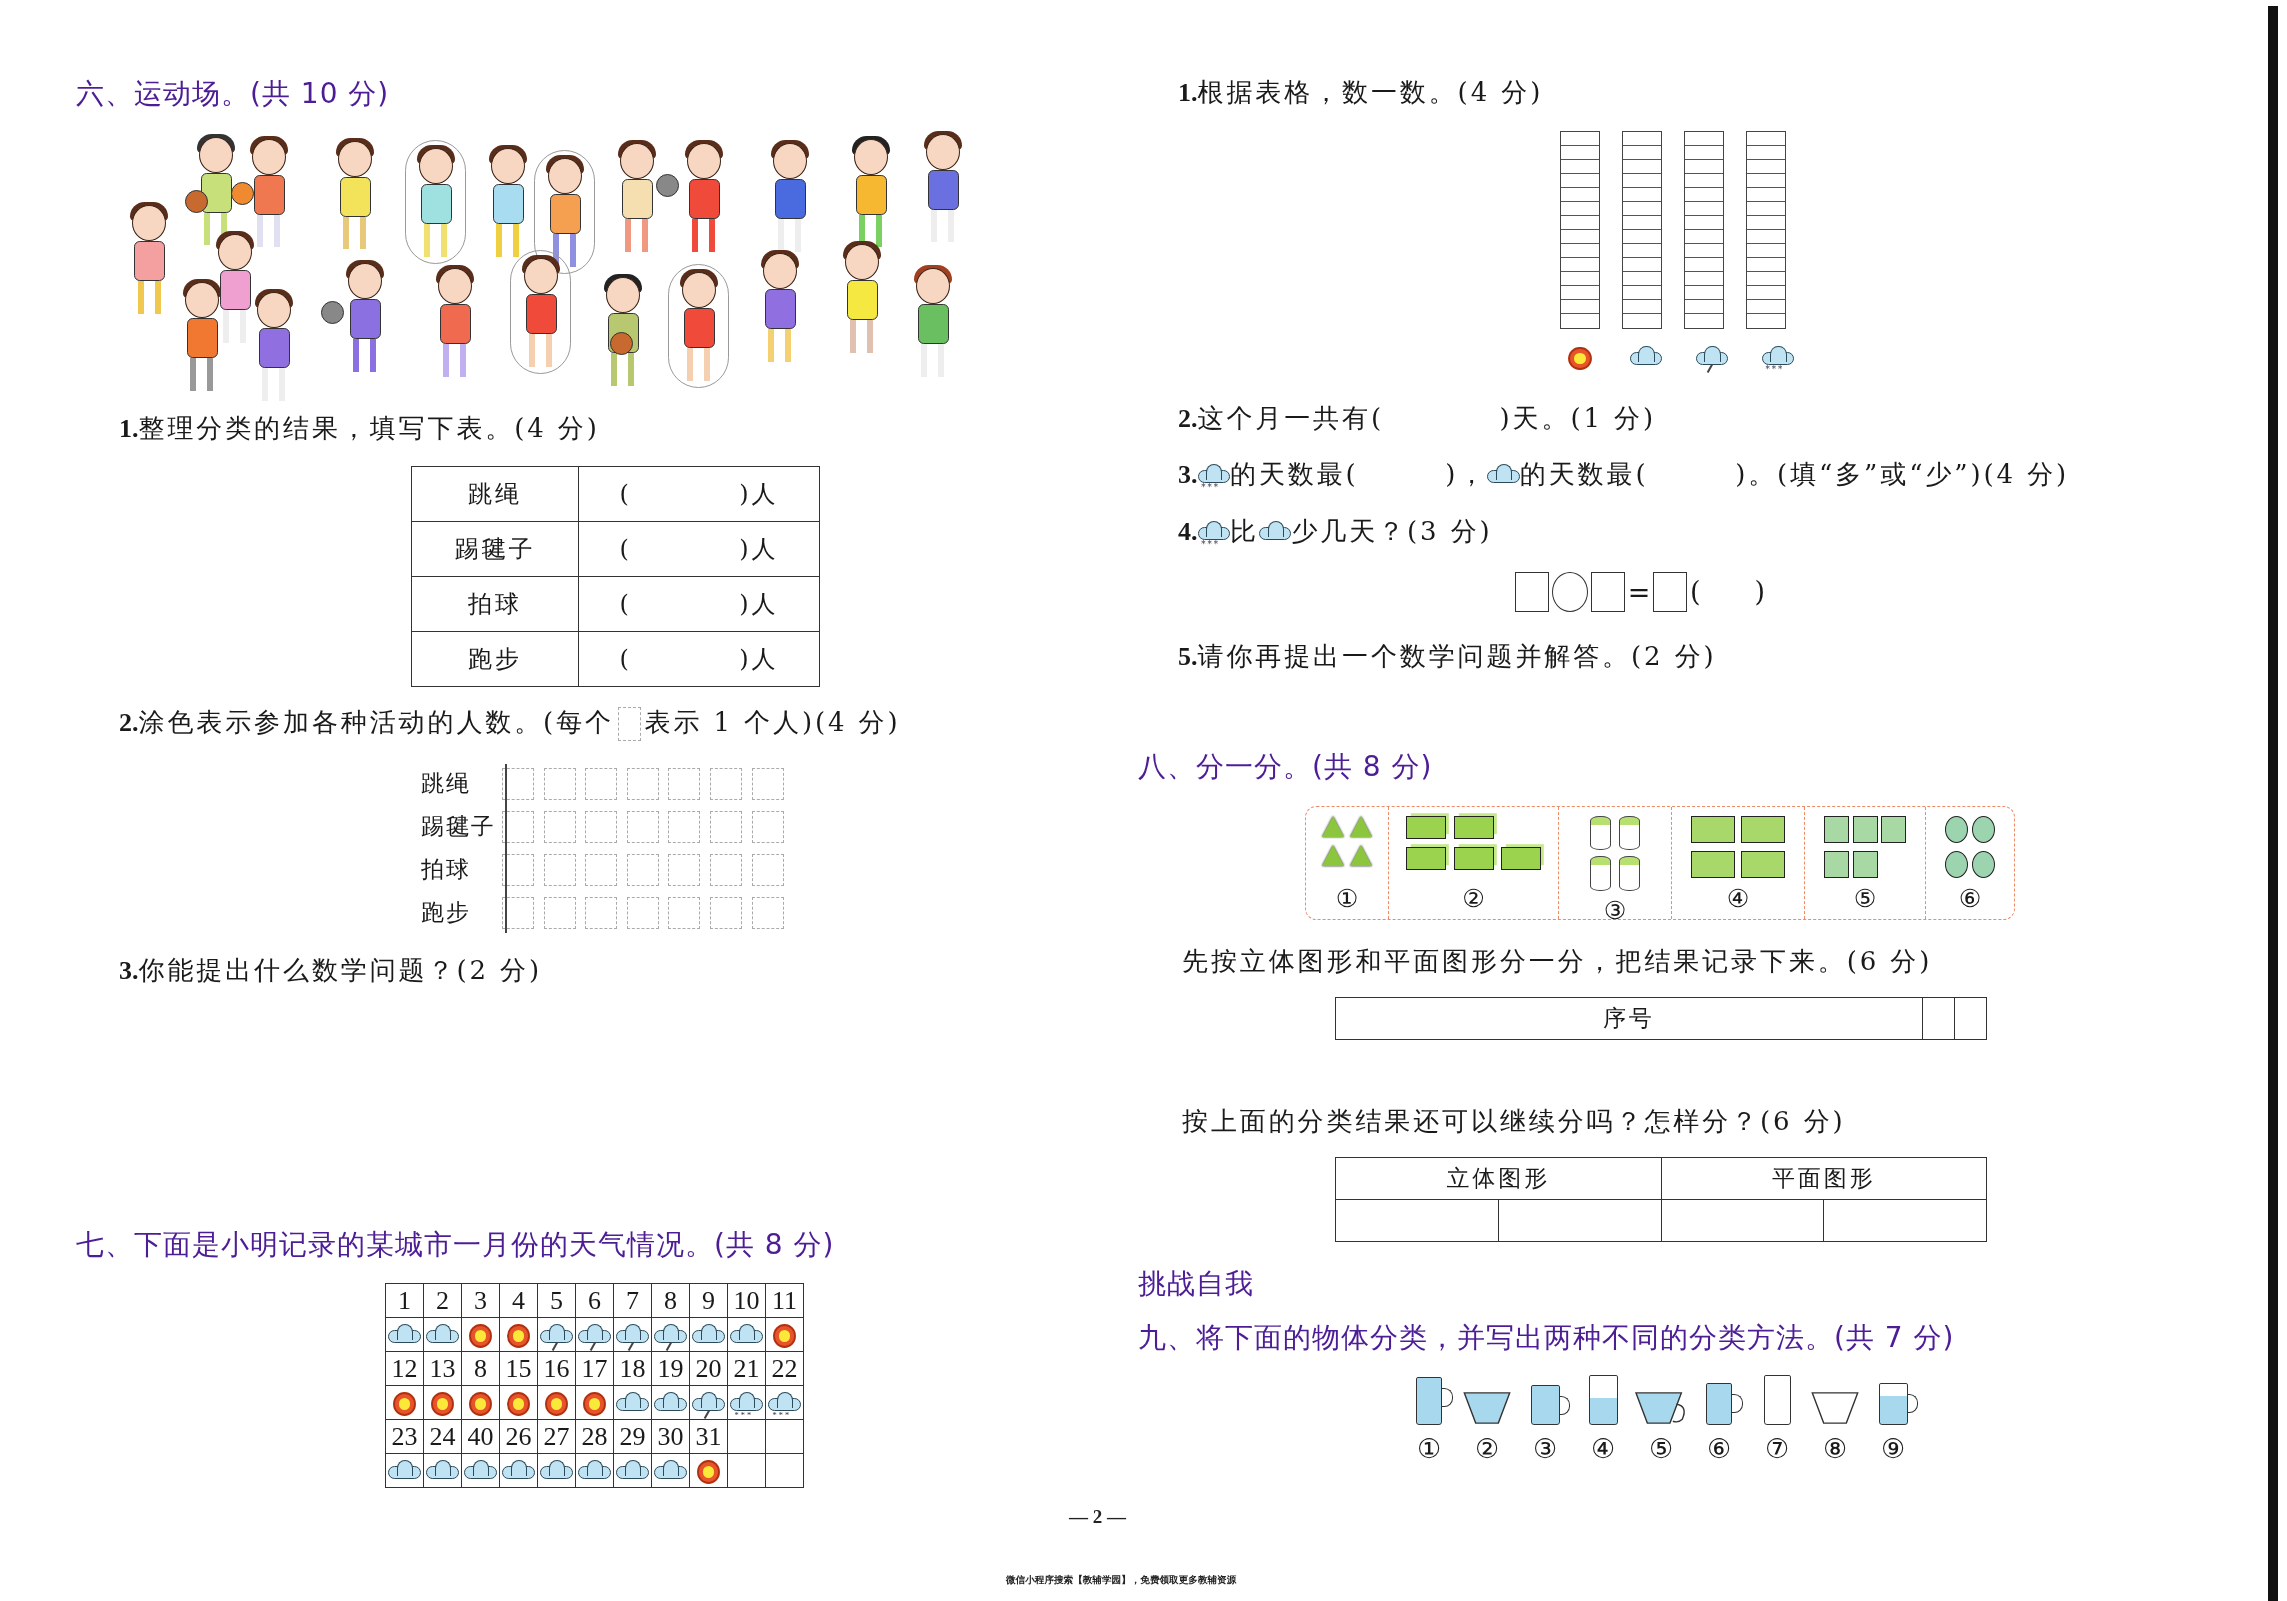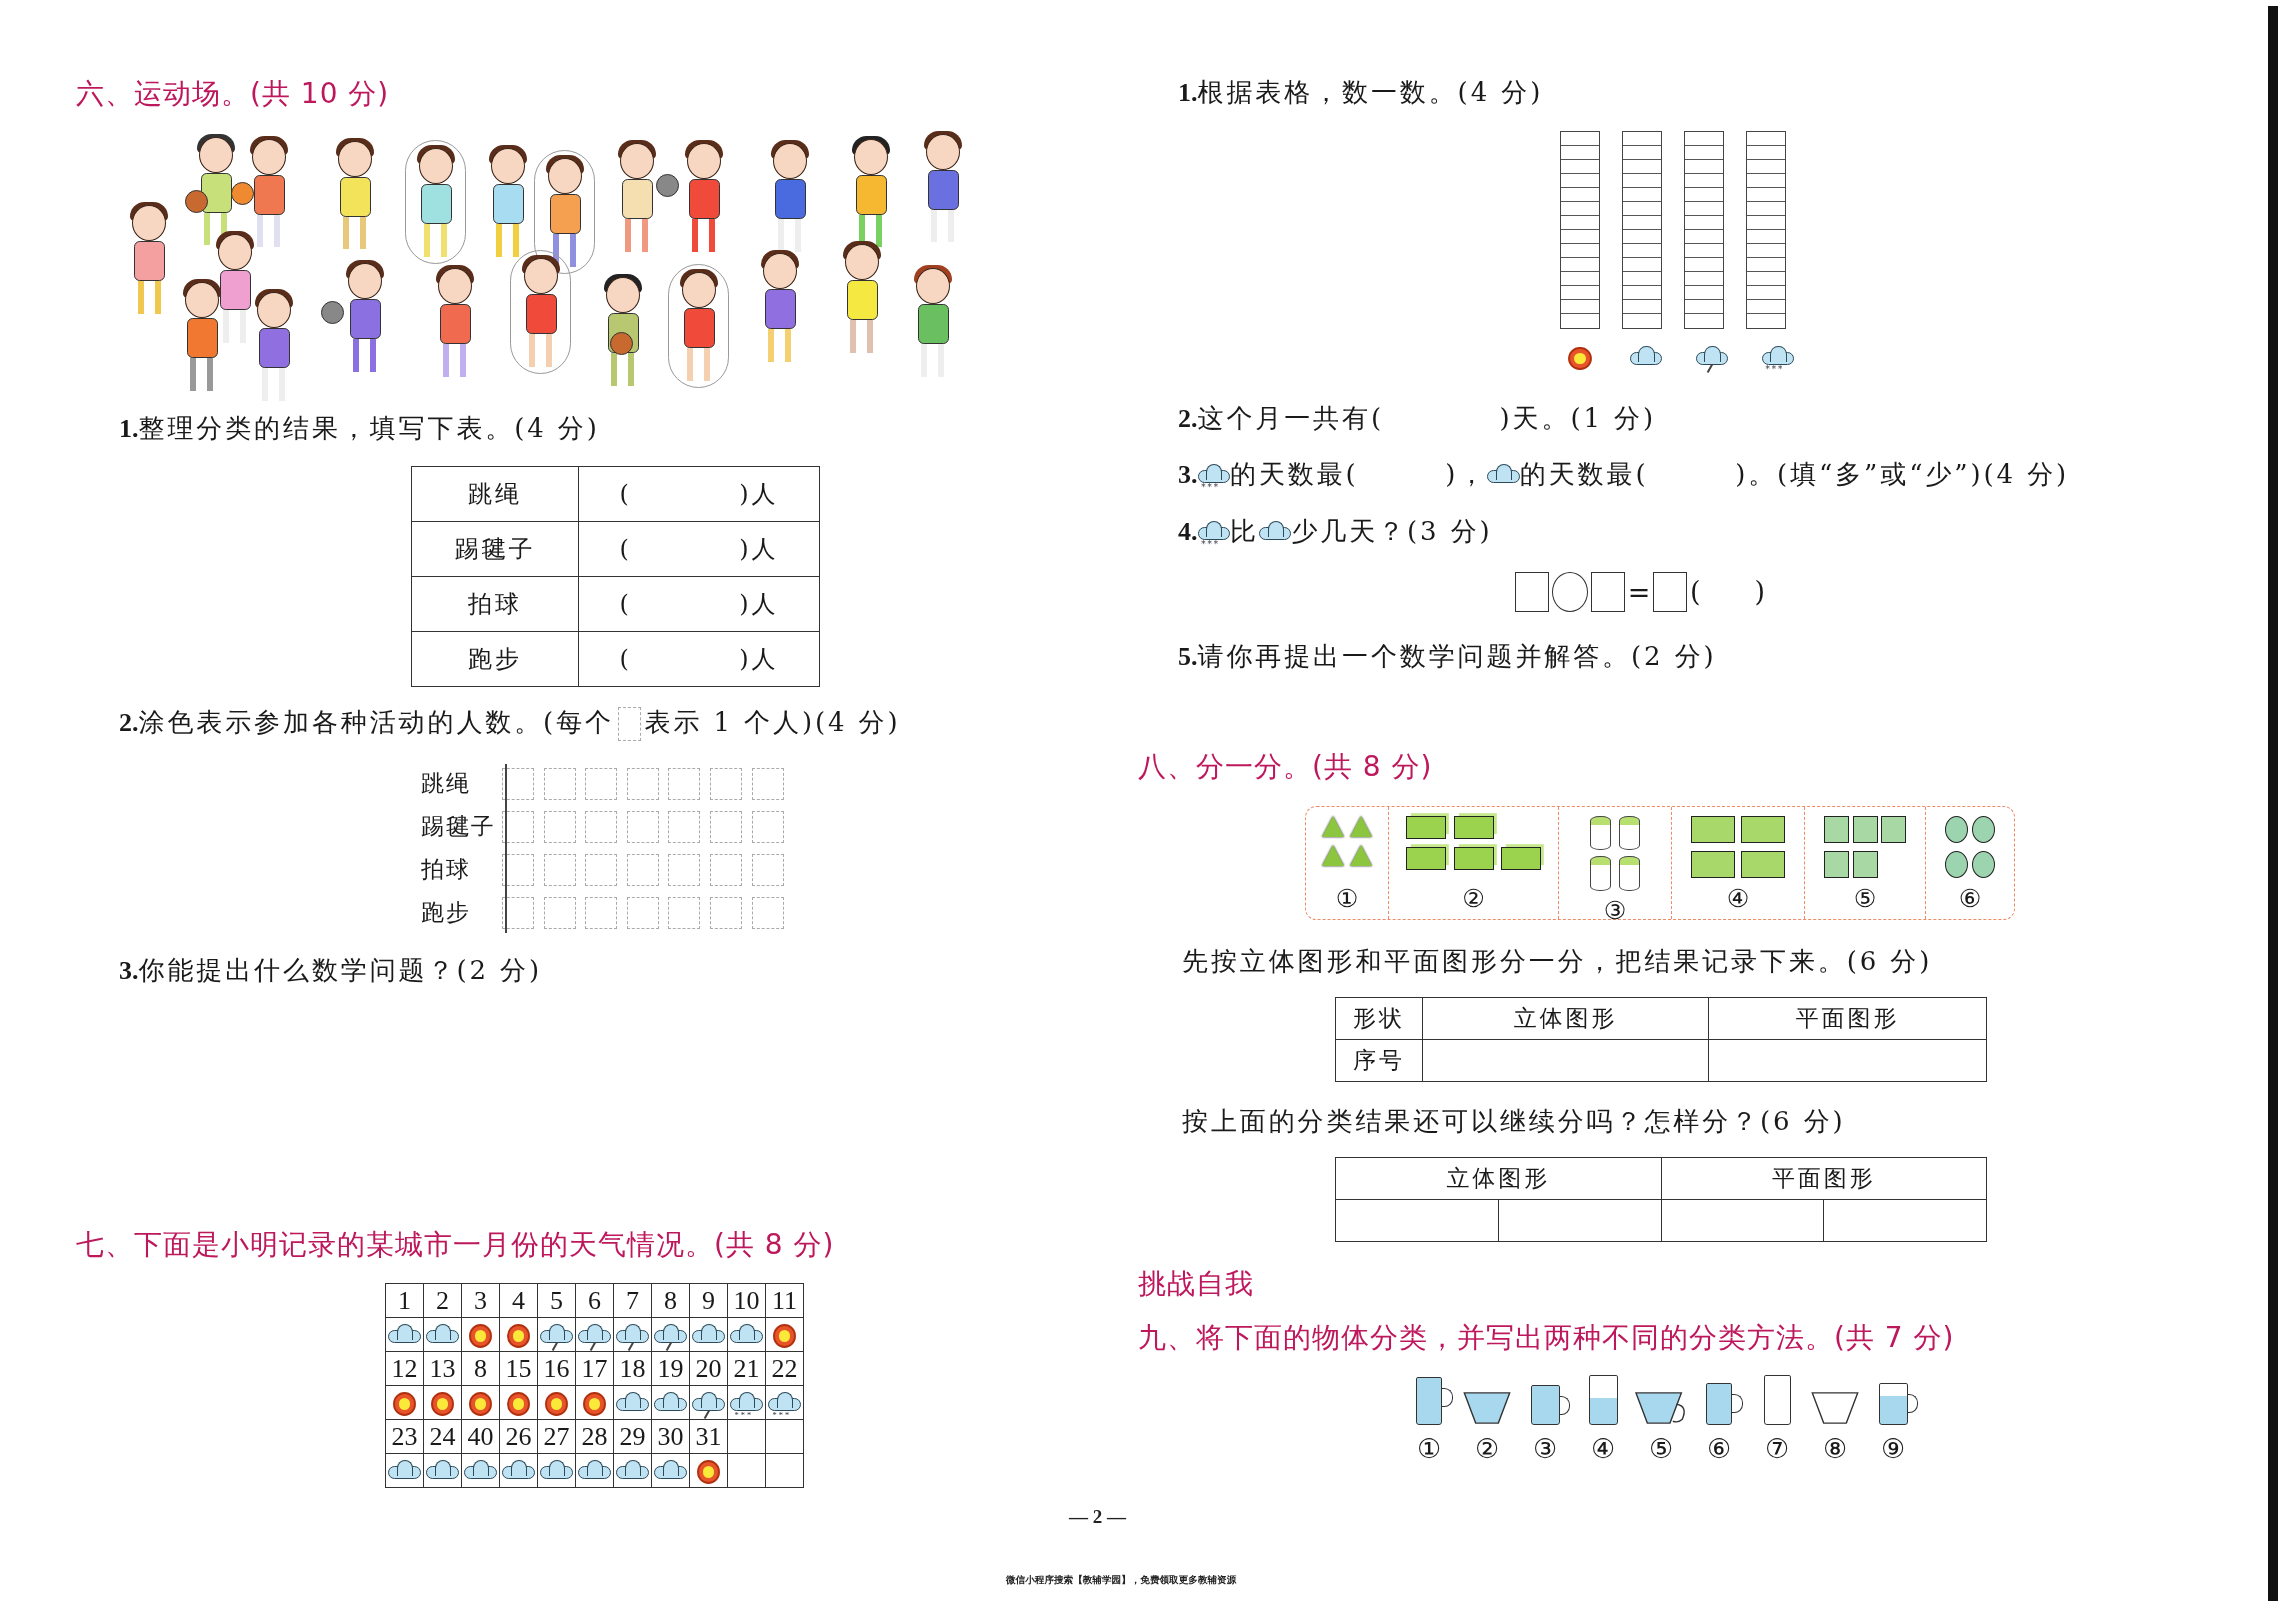--- a/index.html
+++ b/index.html
@@ -1,18 +1,18 @@
 <!DOCTYPE html>
 <html><head>
 <meta charset="utf-8">
 <style>
   html,body{margin:0;padding:0;background:#fff;}
   body{width:2287px;height:1601px;position:relative;overflow:hidden;font-family:"DejaVu Serif","Liberation Serif",serif;color:#1a1a1a;}
   .abs{position:absolute;}
-  .pink{color:#be185d;font-family:"DejaVu Sans","Liberation Sans",sans-serif;font-size:28px;letter-spacing:1px;}
+  .pink{color:#4c1d95;font-family:"DejaVu Sans","Liberation Sans",sans-serif;font-size:28px;letter-spacing:1px;}
   .q{font-size:26px;letter-spacing:2.9px;white-space:nowrap;}
   .q b{font-family:"Liberation Serif",serif;font-weight:bold;letter-spacing:0;}
   .right-border{position:absolute;left:2268px;top:5.7px;width:9.6px;height:1595px;background:#111;}
 
   
   .kids{left:134px;top:129px;width:951px;height:263px;}
   .kid{position:absolute;width:50px;height:113px;}
   .kid .head{position:absolute;left:7.6px;top:0;width:34px;height:36px;border-radius:50%;background:#f7d7c2;border:1.9px solid #3a2318;box-sizing:border-box;}
   .kid .hair{position:absolute;left:5.7px;top:-2.9px;width:38px;height:19px;border-radius:19px 19px 5.7px 5.7px;background:#5a2d1a;}
   .kid .body{position:absolute;left:9.6px;top:36px;width:31px;height:40px;border-radius:5.7px;border:1.4px solid #333;box-sizing:border-box;}
@@ -523,25 +523,20 @@
   <div class="grp" style="flex:1">
     <div><span class="circ"></span><span class="circ"></span><br><span class="circ"></span><span class="circ"></span></div>
     <span class="lbl">⑥</span>
   </div>
 </div>
 
 <div class="abs q" style="left:1182px;top:944px;">先按立体图形和平面图形分一分，把结果记录下来。(6 分)</div>
 
 <table class="abs ta">
   <tbody>
-      <tr>
-    <td style="width:84px">形状</td>
-    <td style="width:283px">立体图形</td>
-    <td>平面图形</td>
-  </tr>
   <tr>
     <td>序号</td>
     <td></td>
     <td></td>
   </tr>
 </tbody>
   </table>
 
 <div class="abs q" style="left:1182px;top:1104px;">按上面的分类结果还可以继续分吗？怎样分？(6 分)</div>
 

